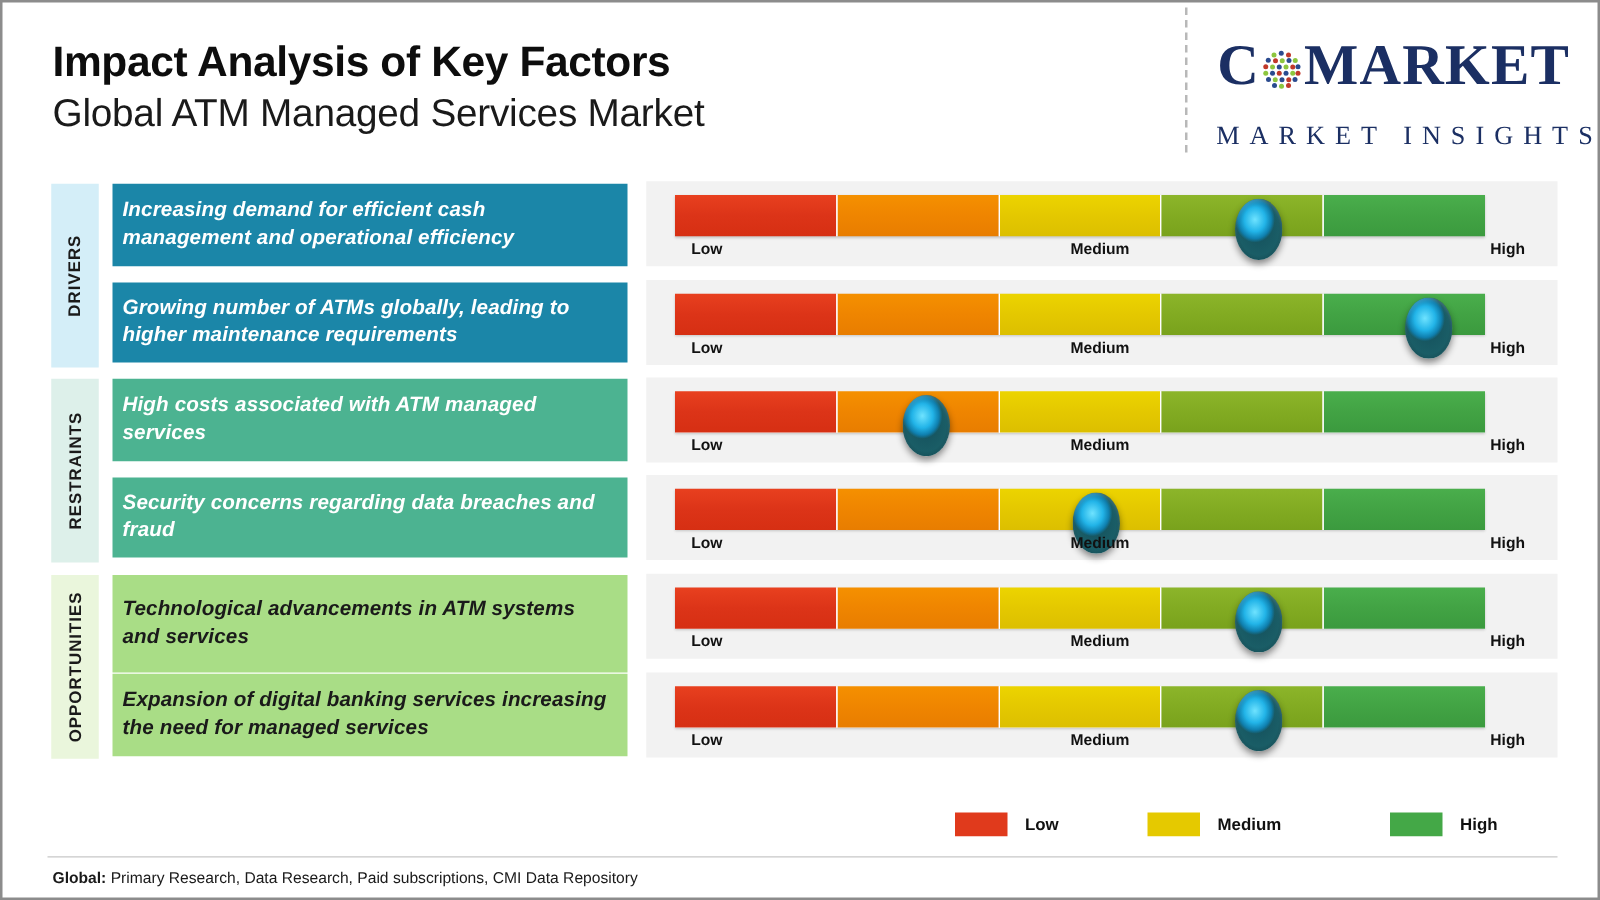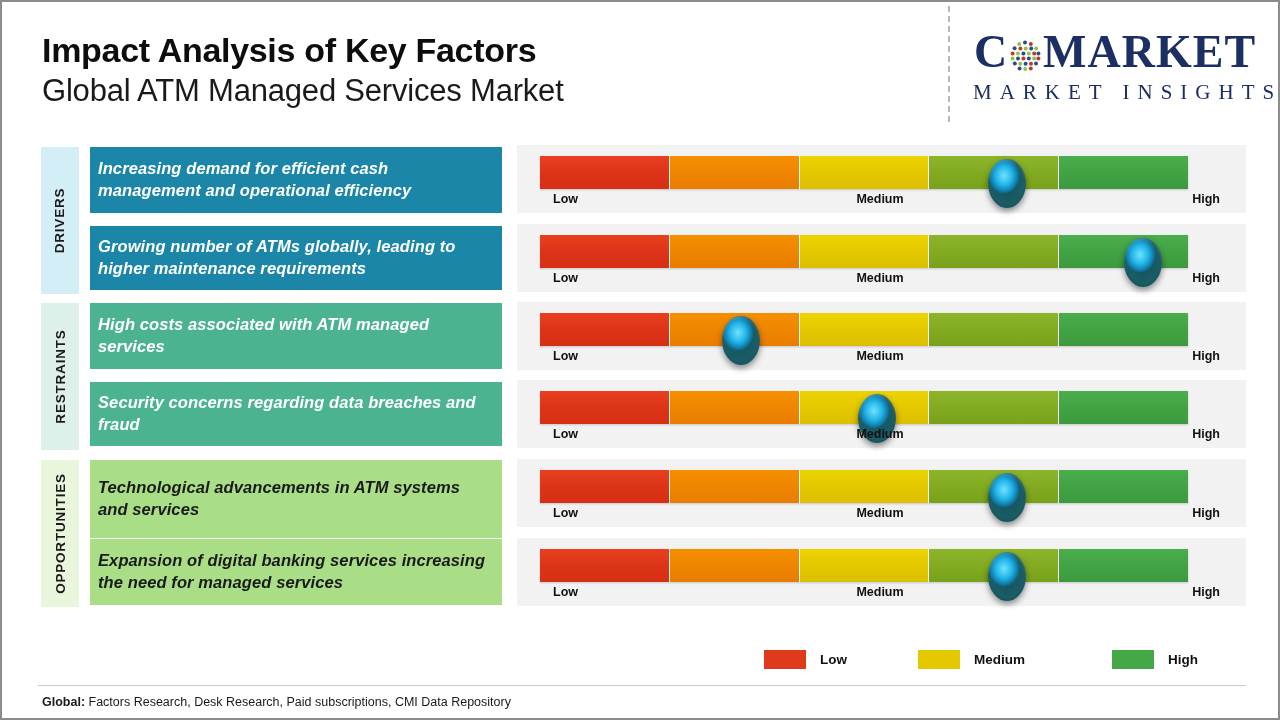--- a/index.html
+++ b/index.html
@@ -84,21 +84,21 @@
     width: 34px;
     height: 34px;
     margin: 0 1px 0 0;
     vertical-align: middle;
   }
   #logo-bottom {
     font-family: "Liberation Serif", serif;
     font-size: 21px;
     color: #1b2f63;
     letter-spacing: 8px;
-    margin-top: 4px;
+    margin-top: 20px;
     padding-left: 8px;
     white-space: nowrap;
   }
 
   
   .cat-block {
     position: absolute;
     left: 39px;
     width: 38px;
     display: flex;
@@ -435,16 +435,16 @@
       <span class="legend-text">Medium</span>
     </div>
     <div class="legend-item" id="legend-high">
       <span class="legend-swatch" style="background:#44a847;"></span>
       <span class="legend-text">High</span>
     </div>
   </div>
 
   <div id="footer-rule"></div>
   <div id="source">
-    <span id="source-label">Global:</span><span> Factors Research, Desk Research, Paid subscriptions, CMI Data Repository</span>
+    <span id="source-label">Global:</span><span> Primary Research, Data Research, Paid subscriptions, CMI Data Repository</span>
   </div>
 
 </div>
 
 </body></html>

